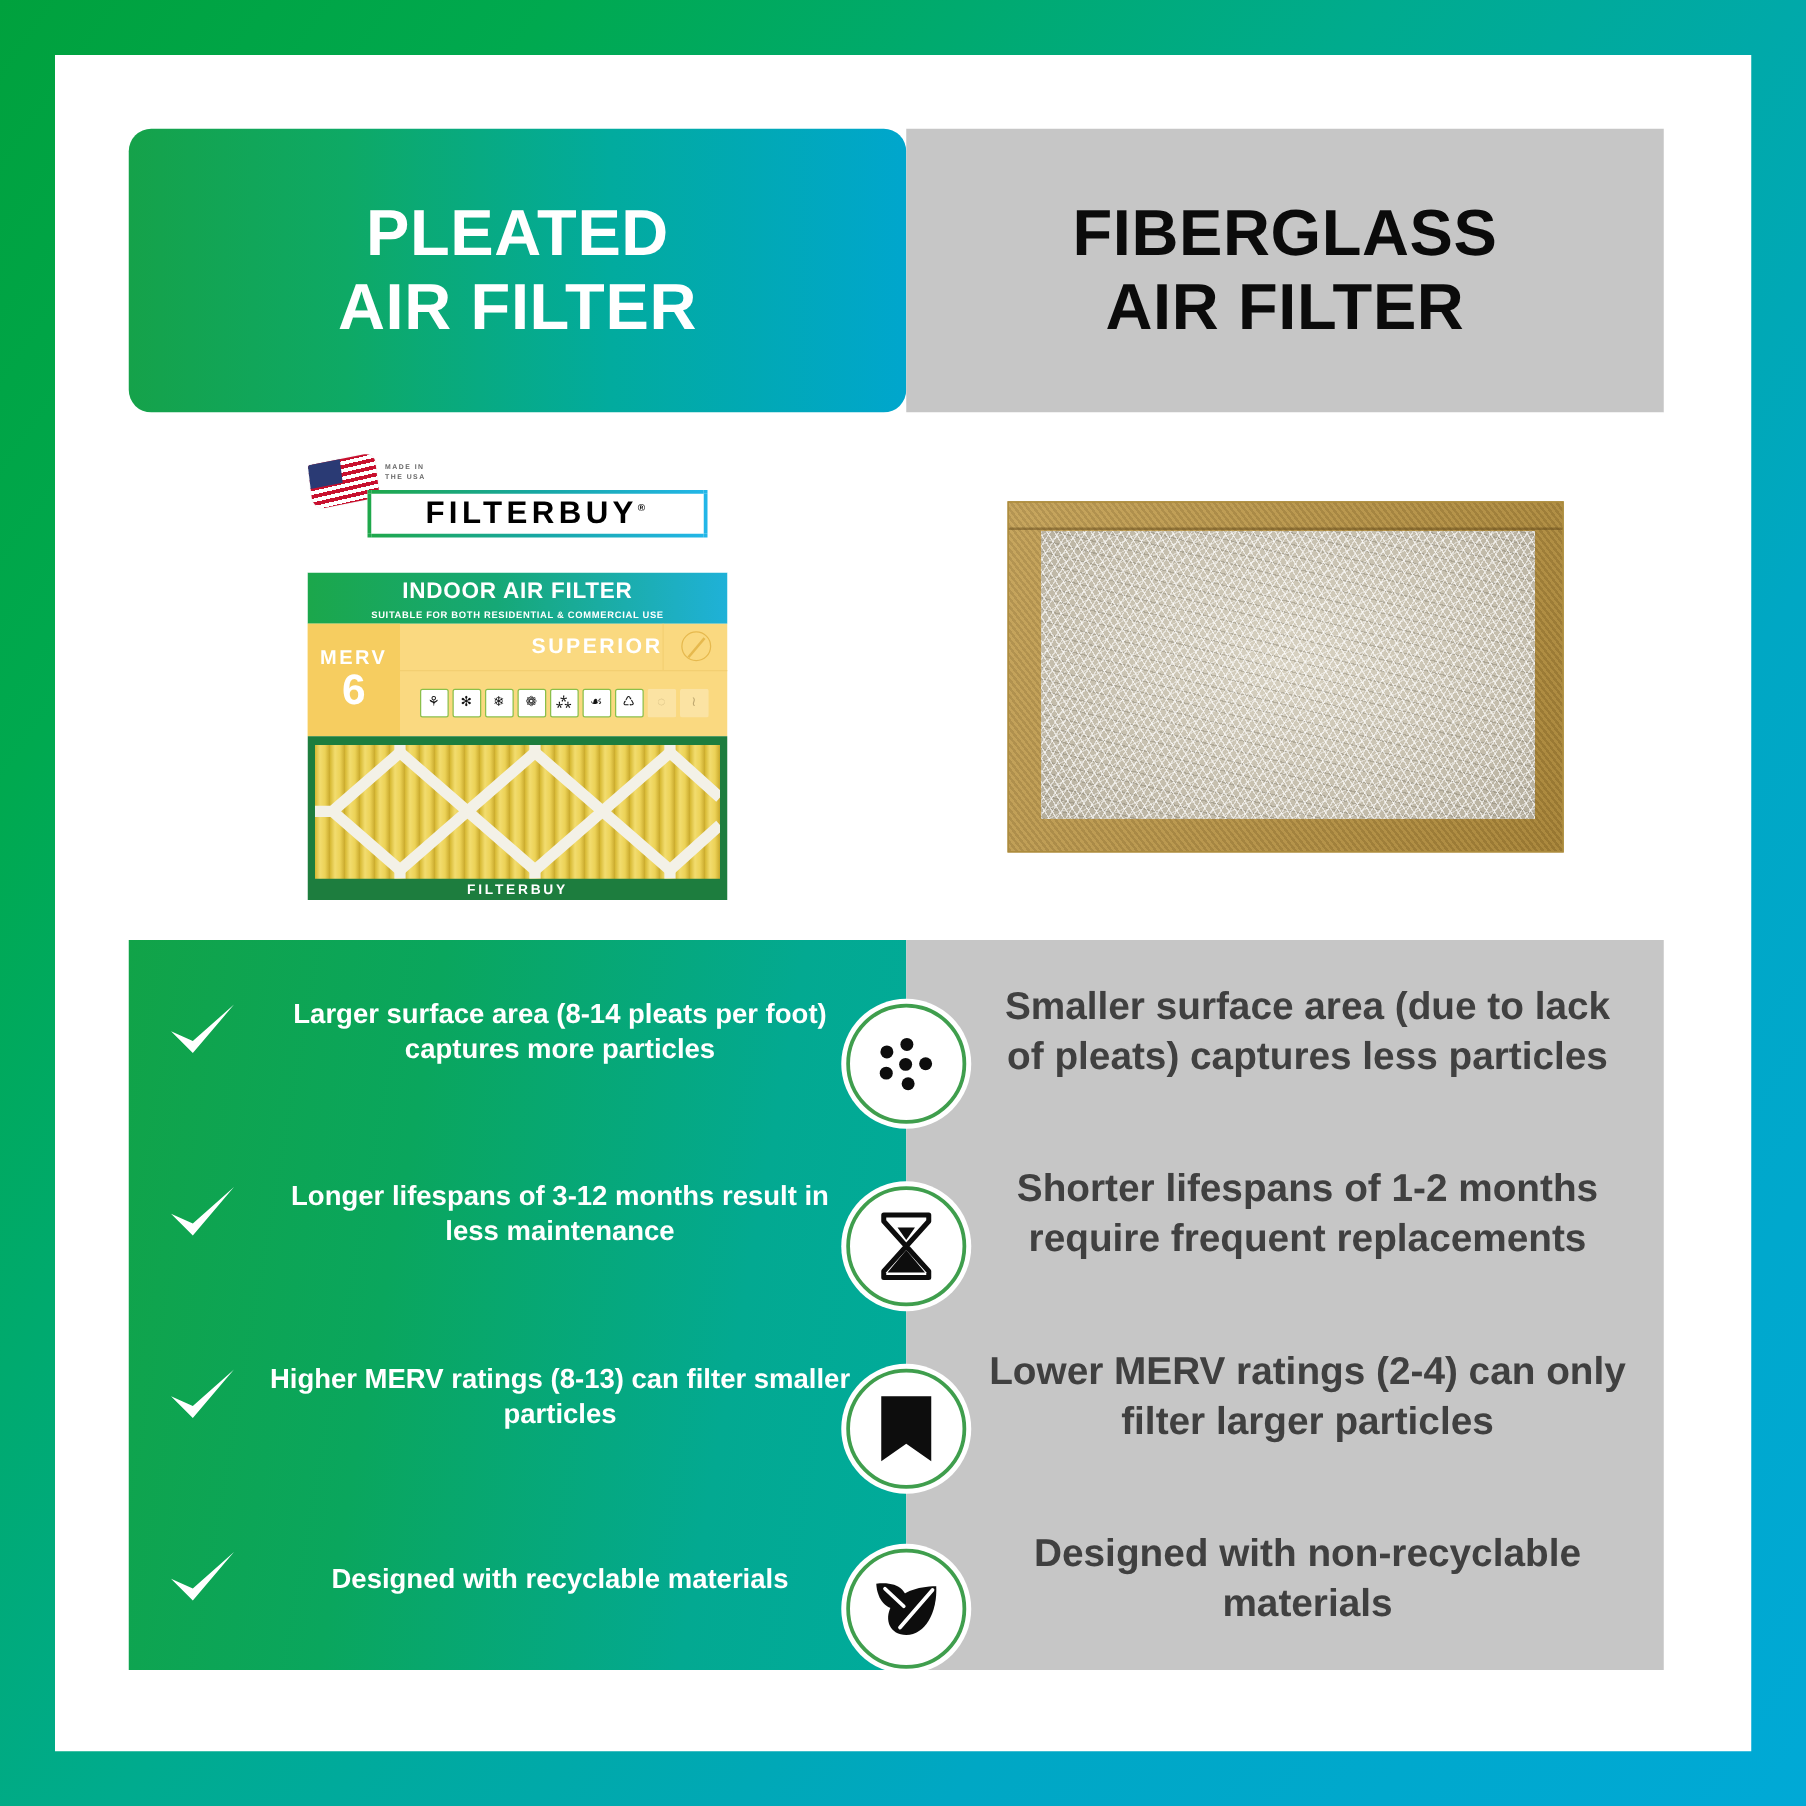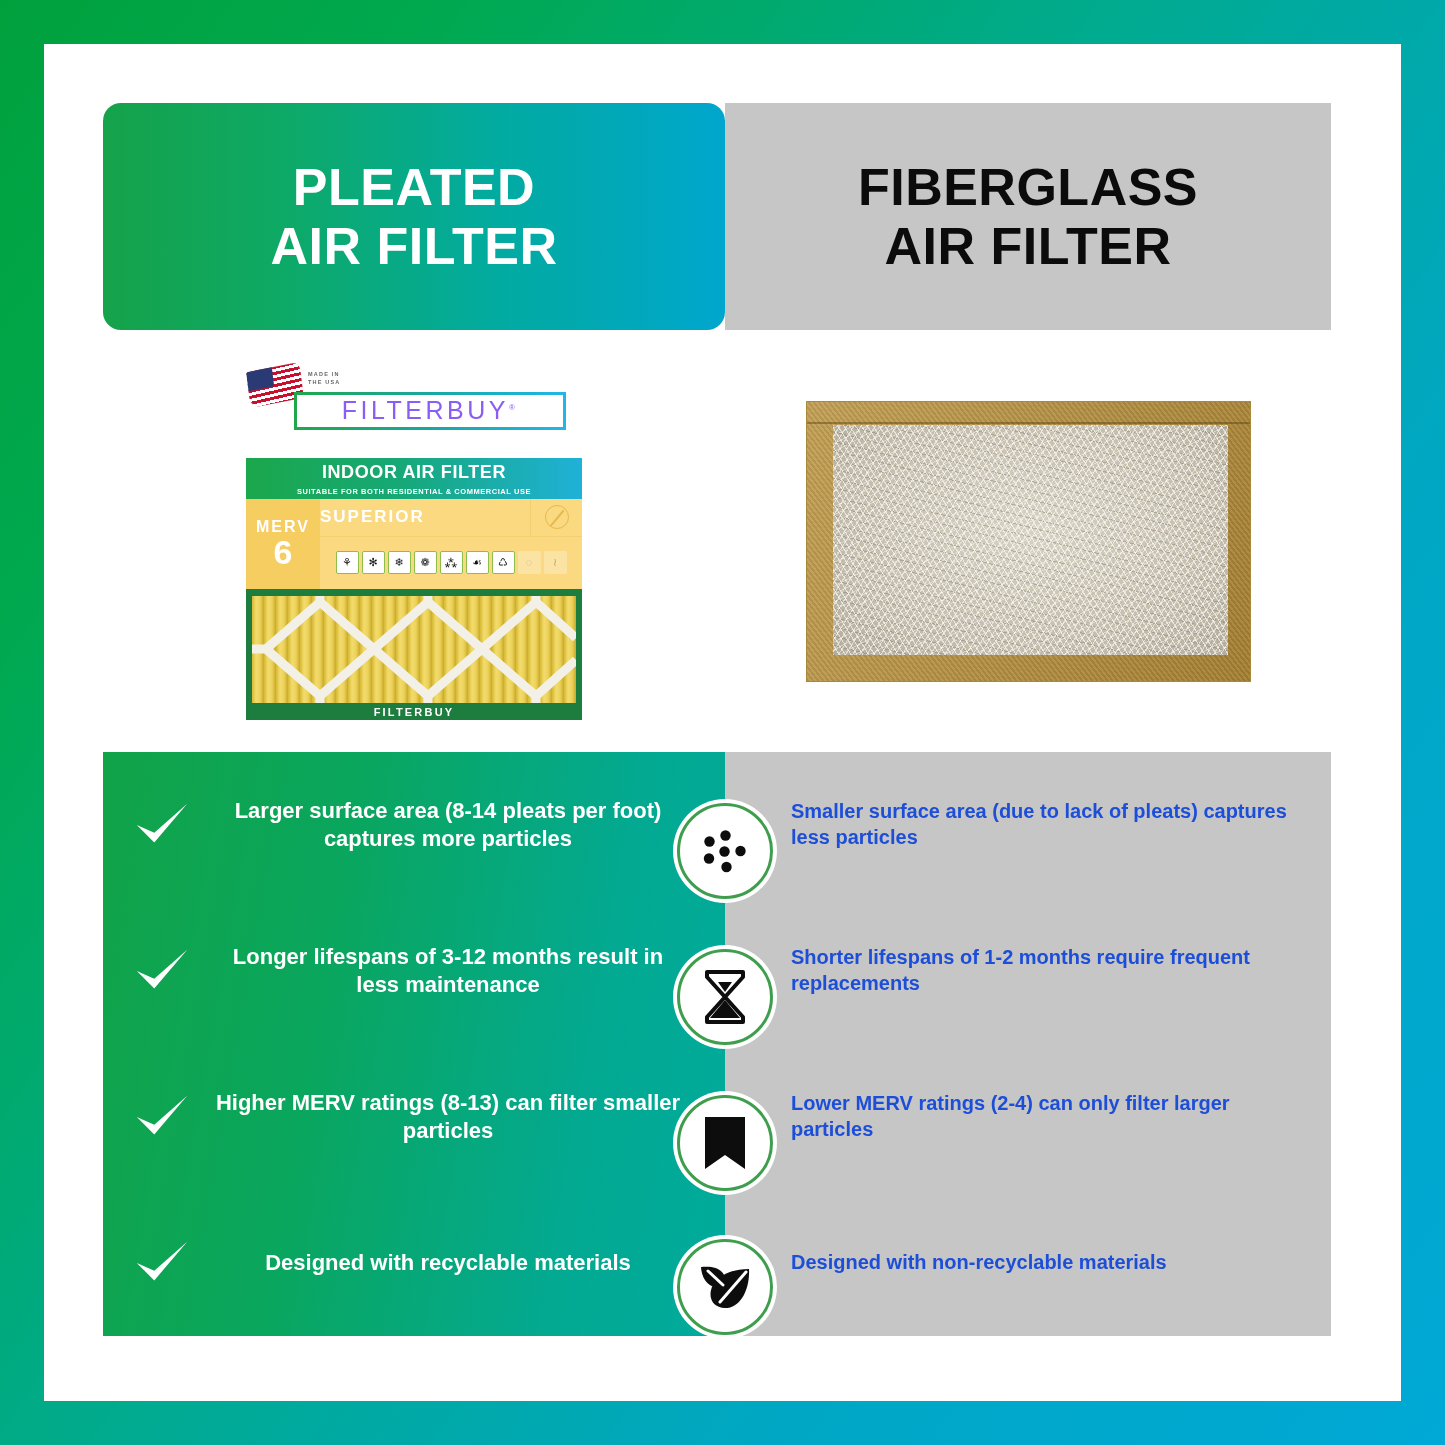--- a/index.html
+++ b/index.html
@@ -91,21 +91,21 @@
     letter-spacing: 1.2px; line-height: 1.5;
     text-align: left;
   }
   .fb-logo-wrap {
     position: absolute; left: 48px; right: 16px; top: 29px; height: 38px;
     border: 3px solid; border-image: linear-gradient(90deg, #1fa84b, #17a7a3, #22b6e8) 1;
     display: flex; align-items: center; justify-content: center;
     background: #fff;
   }
   .fb-logo {
-    font-size: 25px; font-weight: 400; color: #8b5cf6;
+    font-size: 25px; font-weight: 700; color: #000000;
     letter-spacing: 3.5px;
   }
   .fb-logo sup { font-size: 8px; vertical-align: super; }
 
   .fb-band {
     height: 41px;
     background: linear-gradient(90deg, #1ba74b 0%, #16a876 45%, #1fb1d8 100%);
     color: #fff; text-align: center;
     padding-top: 4px;
   }
@@ -116,21 +116,21 @@
   .fb-merv {
     width: 74px; background: #f6cd60;
     display: flex; flex-direction: column;
     align-items: center; justify-content: center; color: #ffffff;
   }
   .fb-merv-label { font-size: 16px; font-weight: 800; letter-spacing: 2px; }
   .fb-merv-num { font-size: 34px; font-weight: 800; line-height: .95; }
   .fb-mid-right { flex: 1; display: flex; flex-direction: column; }
   .fb-sup-row { height: 38px; display: flex; align-items: center; border-bottom: 1px solid #f3cf72; }
   .fb-sup {
-    flex: 1; text-align: left;
+    flex: 1; text-align: right;
     font-size: 17px; font-weight: 800; color: #ffffff; letter-spacing: 2px;
   }
   .fb-seal {
     width: 52px; height: 100%;
     display: flex; align-items: center; justify-content: center;
     border-left: 1px solid #f3cf72;
   }
   .fb-seal-circle {
     width: 24px; height: 24px; border-radius: 50%;
     border: 1.5px solid #e6b94e; position: relative;
@@ -217,23 +217,23 @@
 
   .check { flex: 0 0 auto; width: 62px; height: 62px; }
   .check svg { width: 100%; height: 100%; display: block; }
 
   .txt-l {
     flex: 1; text-align: center;
     color: #ffffff; font-weight: 700;
     font-size: 22px; line-height: 1.28;
   }
   .txt-r {
-    flex: 1; 
-    color: #1d4ed8; font-weight: 700;
-    font-size: 20px; line-height: 1.28;
+    flex: 1; text-align: center;
+    color: #404040; font-weight: 700;
+    font-size: 31px; line-height: 1.28;
   }
 
   
   .badges {
     position: absolute; left: 0; top: 649px;
     width: 100%; height: 584px;
     pointer-events: none;
   }
   .badge {
     position: absolute;

